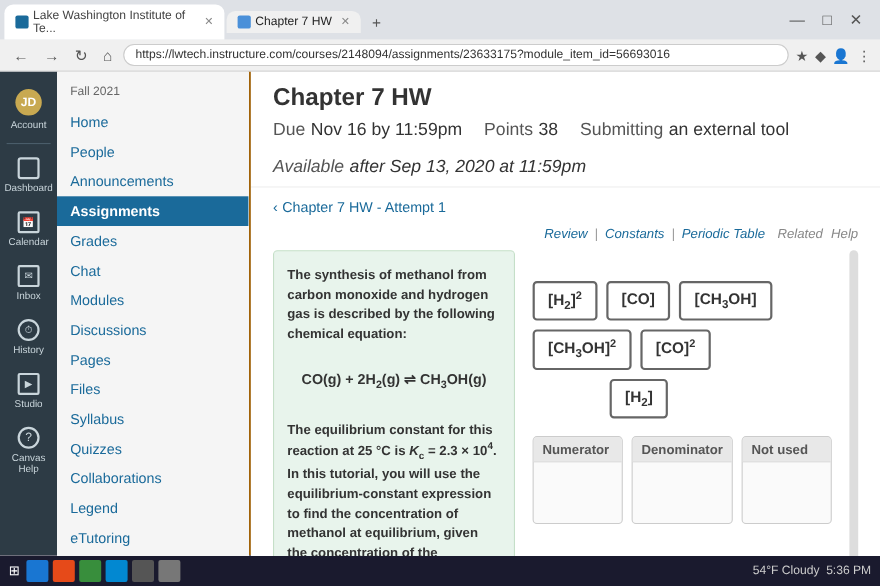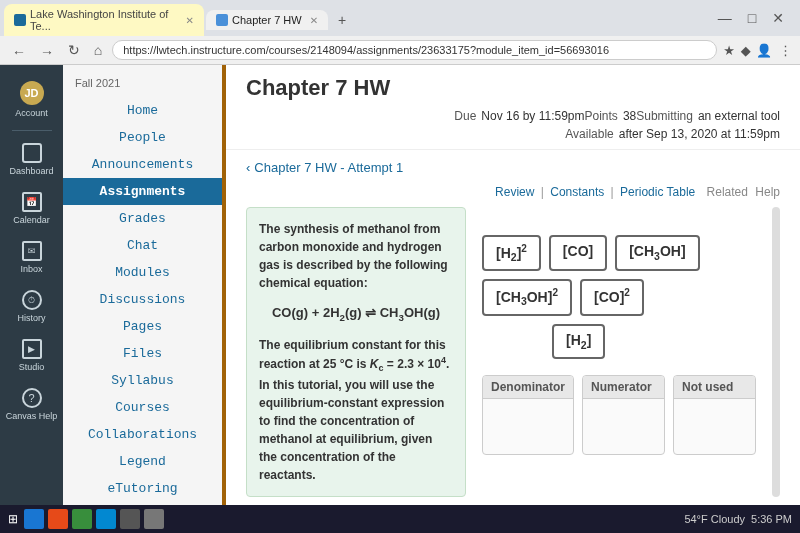--- a/index.html
+++ b/index.html
@@ -2,82 +2,82 @@
 <html><head>
   <meta charset="utf-8">
   <style>
     * { box-sizing: border-box; margin: 0; padding: 0; }
     body { font-family: -apple-system, BlinkMacSystemFont, 'Segoe UI', sans-serif; font-size: 13px; background: #f5f5f5; display: flex; flex-direction: column; height: 533px; overflow: hidden; }
 
     
     .browser-chrome { background: #f0f0f0; border-bottom: 1px solid #ccc; }
     .tab-bar { display: flex; align-items: center; padding: 4px 4px 0; background: #dee1e6; gap: 2px; }
     .tab { display: flex; align-items: center; padding: 4px 10px; border-radius: 8px 8px 0 0; font-size: 11px; max-width: 200px; gap: 4px; cursor: pointer; }
-    .tab.inactive { background: #fef9c3; color: #444; }
+    .tab.inactive { background: #ffffff; color: #444; }
     .tab.active { background: #f0f0f0; color: #222; }
     .tab-favicon { width: 12px; height: 12px; background: #e44; border-radius: 2px; flex-shrink: 0; }
     .tab-favicon.lw { background: #1a6a9a; }
     .tab-favicon.ch { background: #4a90d9; }
     .tab-close { margin-left: 4px; color: #888; font-size: 10px; cursor: pointer; }
     .tab-new { padding: 4px 8px; color: #555; cursor: pointer; font-size: 14px; }
     .address-bar { display: flex; align-items: center; padding: 4px 8px; gap: 6px; background: #f0f0f0; }
     .nav-btn { background: none; border: none; cursor: pointer; color: #555; font-size: 14px; padding: 2px 4px; }
     .address-input { flex: 1; background: white; border: 1px solid #ccc; border-radius: 12px; padding: 3px 10px; font-size: 11px; color: #333; }
     .browser-icons { display: flex; gap: 6px; color: #555; font-size: 13px; }
     .browser-icons span { cursor: pointer; }
 
     
     .app-body { display: flex; flex: 1; overflow: hidden; }
 
     
-    .global-nav { width: 63px; background: #2d3b45; display: flex; flex-direction: column; align-items: center; padding-top: 8px; gap: 0; flex-shrink: 0; }
+    .global-nav { width: 52px; background: #2d3b45; display: flex; flex-direction: column; align-items: center; padding-top: 8px; gap: 0; flex-shrink: 0; }
     .global-nav-item { display: flex; flex-direction: column; align-items: center; color: #c9d5db; font-size: 9px; padding: 8px 4px; cursor: pointer; width: 100%; text-align: center; gap: 3px; }
     .global-nav-item .nav-icon { width: 24px; height: 24px; border-radius: 50%; display: flex; align-items: center; justify-content: center; font-size: 11px; }
     .global-nav-item.account .nav-icon { background: #c8a951; color: white; font-weight: bold; }
     .global-nav-item .box-icon { width: 20px; height: 20px; background: transparent; border: 2px solid #c9d5db; border-radius: 3px; }
     .global-nav-separator { width: 40px; height: 1px; background: #4a5d6a; margin: 4px 0; }
 
     
-    .course-nav { width: 163px; background: #f5f5f5; border-right: 4px solid #a16207; overflow-y: auto; padding: 8px 0; flex-shrink: 0; }
+    .course-nav { width: 176px; background: #f5f5f5; border-right: 2px solid #a16207; overflow-y: auto; padding: 8px 0; flex-shrink: 0; }
     .course-nav-header { padding: 4px 12px 8px; font-size: 11px; color: #666; }
-    .course-nav-item { display: block; padding: 6px 12px; color: #1a6a9a; text-decoration: none; font-size: 13px; cursor: pointer; border: none; background: none; width: 100%; text-align: center; font-family: Liberation Mono, monospace; }
+    .course-nav-item { display: block; padding: 6px 12px; color: #1a6a9a; text-decoration: none; font-size: 13px; cursor: pointer; border: none; background: none; width: 100%; text-align: left; }
     .course-nav-item.active { background: #1a6a9a; color: white; font-weight: bold; }
 
     
     .main-content { flex: 1; background: white; overflow-y: auto; padding: 0; }
     .page-header { padding: 10px 20px 8px; border-bottom: 1px solid #eee; }
     .page-title { font-size: 22px; font-weight: bold; color: #333; margin-bottom: 8px; }
-    .meta-row { display: flex; font-size: 12px; color: #333; flex-wrap: wrap; justify-content: flex-end; }
+    .meta-row { display: flex; gap: 20px; font-size: 16px; color: #333; flex-wrap: wrap; }
     .meta-row .meta-item { display: flex; gap: 5px; }
     .meta-label { color: #555; }
 
     .content-body { padding: 10px 20px; }
 
     
     .breadcrumb-nav { display: flex; align-items: center; gap: 4px; font-size: 13px; color: #1a6a9a; margin-bottom: 10px; }
 
     
     .tutorial-title { font-size: 16px; color: #444; margin-bottom: 12px; font-weight: 500; }
 
     
     .item-nav { display: flex; align-items: center; justify-content: flex-end; margin-bottom: 10px; gap: 8px; }
     .item-nav-btn { background: white; border: 1px solid #ccc; padding: 3px 8px; border-radius: 3px; cursor: pointer; font-size: 12px; color: #555; }
     .item-nav-count { font-size: 12px; color: #555; }
 
     
     .ref-links { text-align: right; font-size: 12px; margin-bottom: 8px; color: #1a6a9a; }
-    .ref-links span { cursor: pointer; }
+    .ref-links span { cursor: pointer; font-style: italic; }
     .ref-sep { color: #999; margin: 0 3px; }
 
     
     .tutorial-area { display: flex; gap: 16px; font-weight: bold; }
 
     
     .description-box { flex: 0 0 220px; background: #e8f4ec; border: 1px solid #c5dfc8; border-radius: 4px; padding: 12px; font-size: 12px; color: #333; line-height: 1.5; }
-    .description-box .chem-eq { text-align: center; margin: 11px 0; font-size: 13px; }
+    .description-box .chem-eq { text-align: center; margin: 23px 0; font-size: 13px; }
 
     
     .drag-area { flex: 1; margin-top: 28px; }
     .drag-tokens { display: flex; flex-wrap: wrap; gap: 8px; margin-bottom: 16px; }
     .token { border: 2px solid #666; border-radius: 4px; padding: 6px 12px; font-size: 14px; background: white; cursor: grab; color: #333; text-align: center; min-width: 50px; }
     .token sup { font-size: 10px; }
 
     
     .drop-zones { display: flex; gap: 8px; margin-top: 8px; }
     .drop-zone { flex: 1; border: 1px solid #ccc; border-radius: 4px; min-height: 80px; background: #fafafa; }
@@ -176,21 +176,21 @@
     <a class="course-nav-item">People</a>
     <a class="course-nav-item">Announcements</a>
     <a class="course-nav-item active">Assignments</a>
     <a class="course-nav-item">Grades</a>
     <a class="course-nav-item">Chat</a>
     <a class="course-nav-item">Modules</a>
     <a class="course-nav-item">Discussions</a>
     <a class="course-nav-item">Pages</a>
     <a class="course-nav-item">Files</a>
     <a class="course-nav-item">Syllabus</a>
-    <a class="course-nav-item">Courses</a>
+    <a class="course-nav-item">Quizzes</a>
     <a class="course-nav-item">Collaborations</a>
     <a class="course-nav-item">Legend</a>
     <a class="course-nav-item">eTutoring</a>
 
   </div>
 
   <div class="main-content">
     <div class="page-header">
       <h1 class="page-title">Chapter 7 HW</h1>
       <div class="meta-row">
@@ -200,21 +200,21 @@
         </div>
         <div class="meta-item">
           <span class="meta-label">Points</span>
           <span>38</span>
         </div>
         <div class="meta-item">
           <span class="meta-label">Submitting</span>
           <span>an external tool</span>
         </div>
       </div>
-      <div class="meta-row" style="margin-top:4px;">
+      <div class="meta-row" style="margin-top:16px;font-style:italic;">
         <div class="meta-item">
           <span class="meta-label">Available</span>
           <span>after Sep 13, 2020 at 11:59pm</span>
         </div>
       </div>
     </div>
 
     <div class="content-body">
 
       <div class="breadcrumb-nav">
@@ -249,25 +249,25 @@
             <div class="token">[H<sub>2</sub>]<sup>2</sup></div>
             <div class="token">[CO]</div>
             <div class="token">[CH<sub>3</sub>OH]</div>
             <div class="token">[CH<sub>3</sub>OH]<sup>2</sup></div>
             <div class="token">[CO]<sup>2</sup></div>
             <div class="token" style="margin-left:70px;">[H<sub>2</sub>]</div>
           </div>
 
           <div class="drop-zones">
             <div class="drop-zone">
-              <div class="drop-zone-label">Denominator</div>
+              <div class="drop-zone-label">Numerator</div>
               <div class="drop-zone-content"></div>
             </div>
             <div class="drop-zone">
-              <div class="drop-zone-label">Numerator</div>
+              <div class="drop-zone-label">Denominator</div>
               <div class="drop-zone-content"></div>
             </div>
             <div class="drop-zone">
               <div class="drop-zone-label">Not used</div>
               <div class="drop-zone-content"></div>
             </div>
           </div>
         </div>
 
         <div class="scroll-hint"></div>

